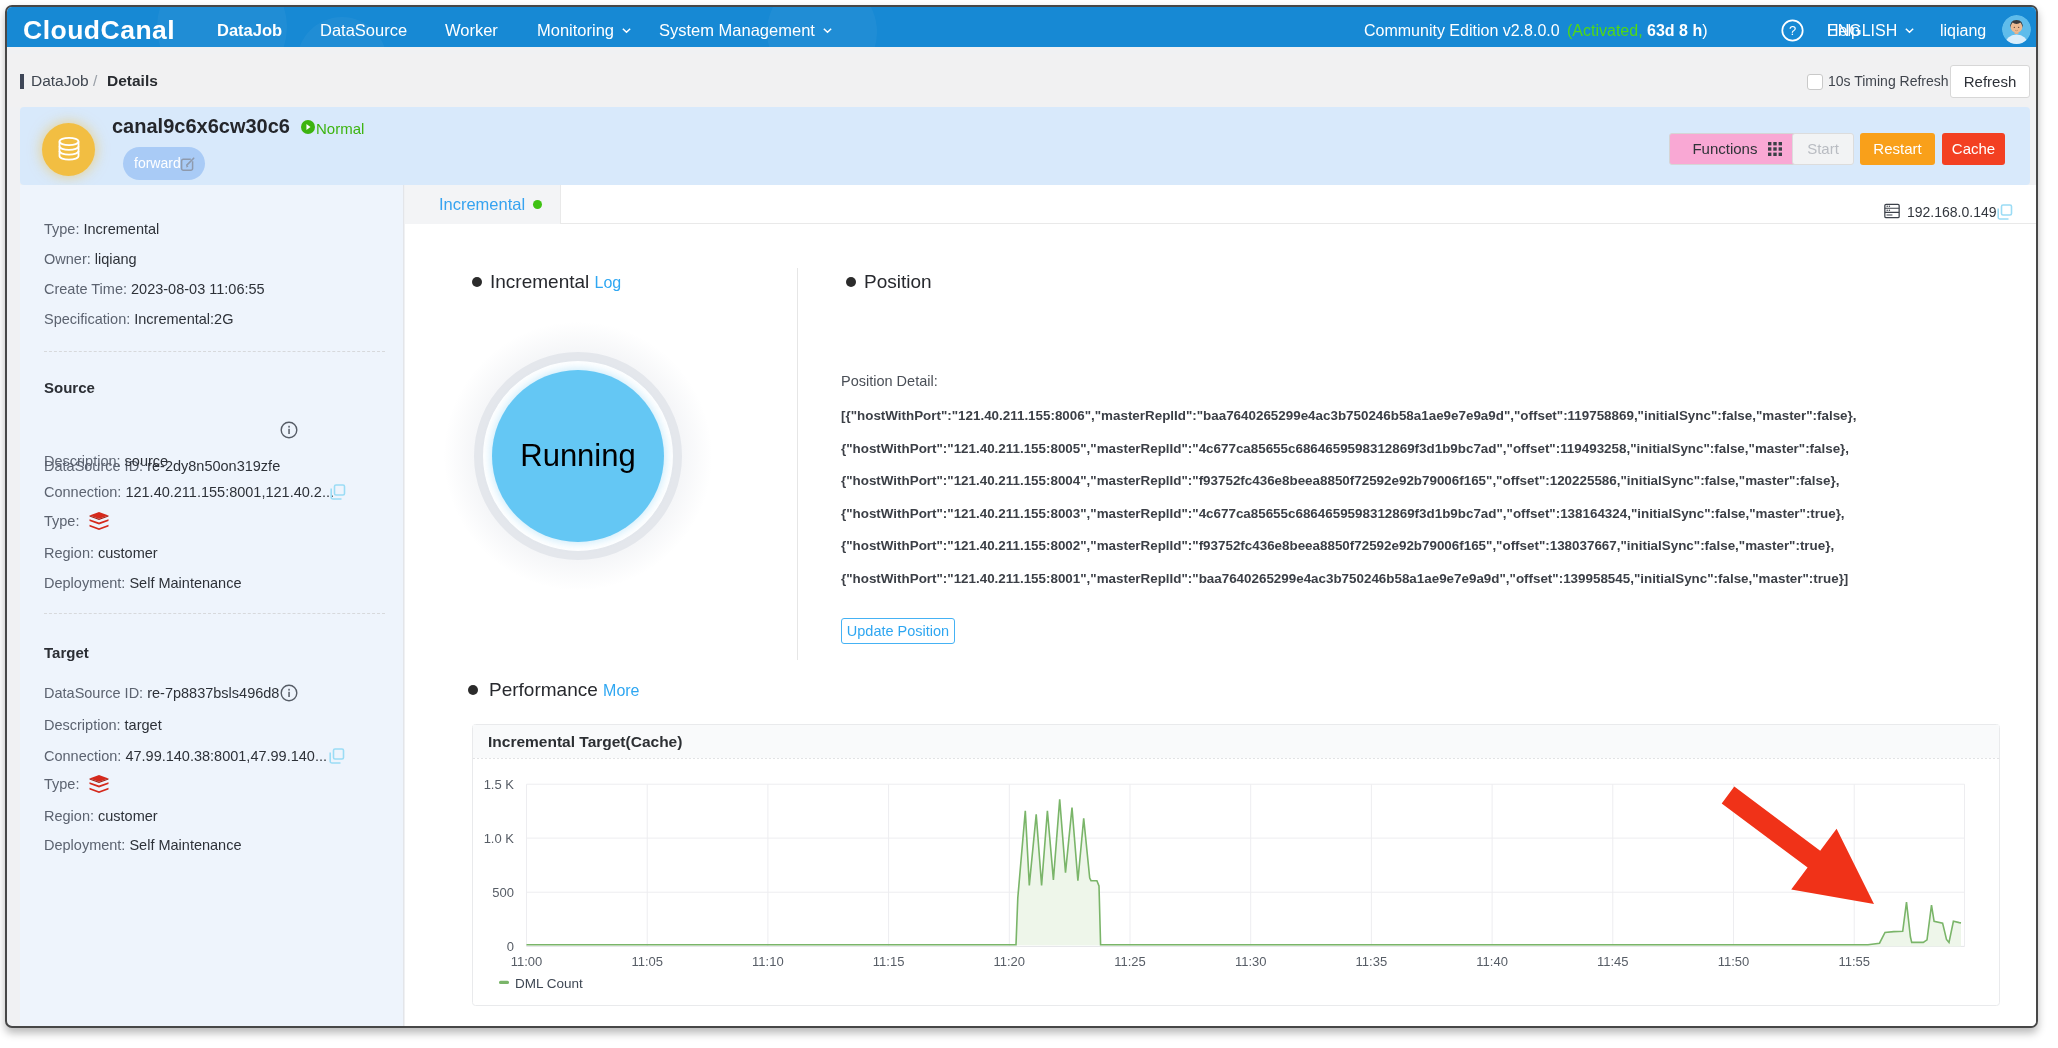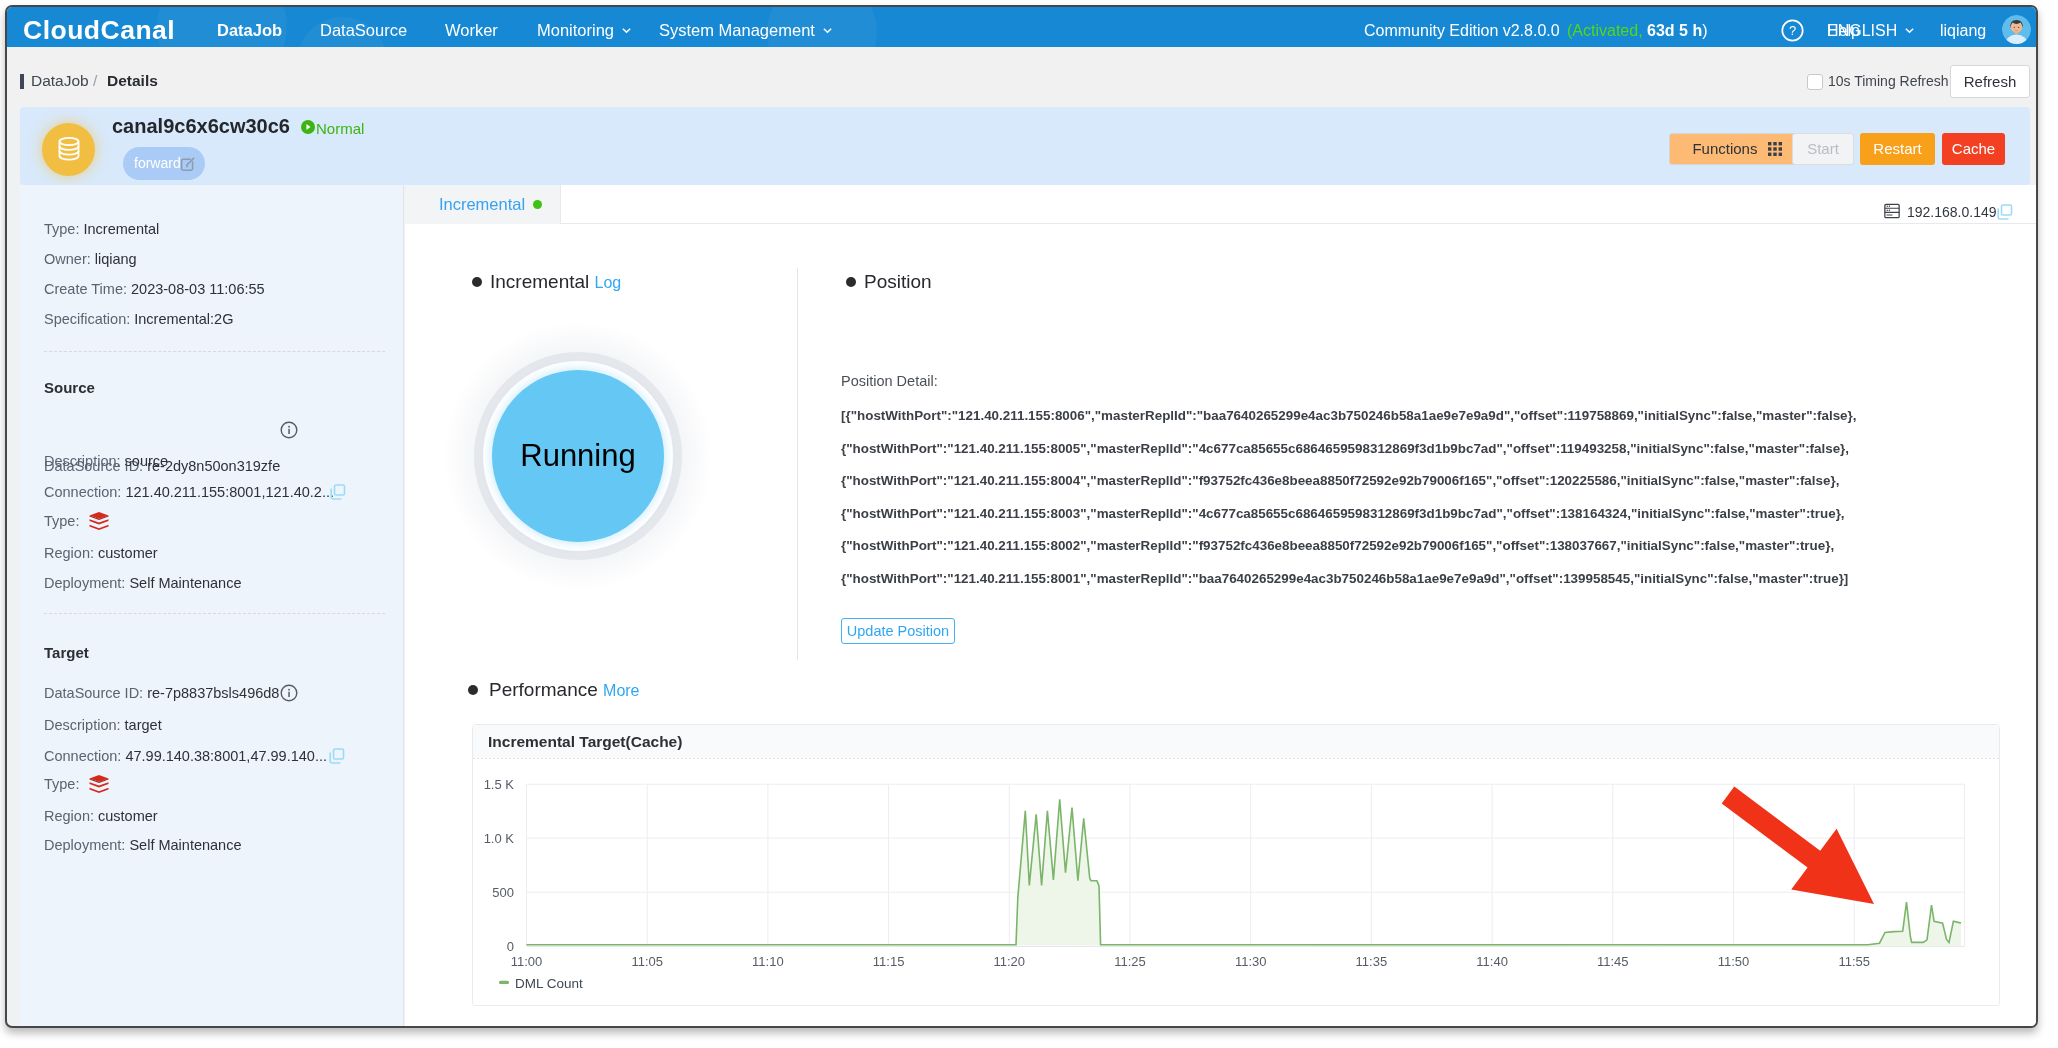--- a/index.html
+++ b/index.html
@@ -25,21 +25,21 @@
     border:1px solid #c9c9c9; border-radius:3px; }
   
   .hcard { position:absolute; left:13px; top:100px; width:2010px; height:78px; background:#d8e9fb; border-radius:4px; }
   .ycirc { position:absolute; left:35px; top:115.5px; width:53px; height:53px; border-radius:50%;
     background:#f2be42; box-shadow:0 0 14px rgba(242,190,66,.65); }
   .jtitle { position:absolute; left:105px; top:108px; font-size:20px; font-weight:600; color:#24262b; }
   .normal { position:absolute; left:309px; top:113px; font-size:15px; font-weight:400; color:#3db410; }
   .pill { position:absolute; left:116px; top:140px; width:82px; height:33px; border-radius:17px;
     background:#a9cbf6; color:#fff; font-size:14px; line-height:33px; padding-left:11px; }
   .btn { position:absolute; top:126px; height:32px; border-radius:3px; font-size:15px; text-align:center; line-height:32px; }
-  .b-fn { left:1662px; width:136px; background:#fdba74; border:1px solid #d5d5d5; color:#2f3338; line-height:30px; }
+  .b-fn { left:1662px; width:136px; background:#f9a8d4; border:1px solid #d5d5d5; color:#2f3338; line-height:30px; }
   .b-start { left:1785px; width:62px; background:#f2f3f4; border:1px solid #dcdcdc; color:#b9bcc2; line-height:30px; }
   .b-restart { left:1853px; width:75px; background:#f9a01a; color:#fff; }
   .b-stop { left:1935px; width:63px; background:#f34022; color:#fff; }
   
   .sb { position:absolute; left:13px; top:178px; width:384px; height:841px; background:#eef4fc; border-right:1px solid #e3e5e9; }
   .row { position:absolute; left:37px; height:30px; line-height:30px; font-size:14.5px; color:#5c6370; white-space:nowrap; }
   .row b { font-weight:500; color:#2d3138; }
   .sechead { font-weight:600; color:#2b2e34; font-size:15px; }
   .dash { position:absolute; left:37px; width:341px; border-top:1px dashed #d7d9dc; }
   
@@ -78,21 +78,21 @@
     <div class="mi" style="left:210px; font-weight:bold;">DataJob</div>
     <div class="mi" style="left:313px;">DataSource</div>
     <div class="mi" style="left:438px;">Worker</div>
     <div class="mi" style="left:530px;">Monitoring<svg class="caret" viewBox="0 0 12 12">
           <path d="M2 4l4 4 4-4" fill="none" stroke="#fff" stroke-width="1.6"></path>
         </svg></div>
     <div class="mi" style="left:652px;">System Management<svg class="caret" viewBox="0 0 12 12">
           <path d="M2 4l4 4 4-4" fill="none" stroke="#fff" stroke-width="1.6"></path>
         </svg></div>
     <div class="mi" style="left:1357px; font-size:16px;">Community Edition v2.8.0.0</div>
-    <div class="mi" style="left:1560px; font-size:16px;"><span style="color:#52d815;">(Activated,</span> <b>63d 5 h</b>)</div>
+    <div class="mi" style="left:1560px; font-size:16px;"><span style="color:#52d815;">(Activated,</span> <b>63d 8 h</b>)</div>
     <div class="mi" style="left:1820px; font-size:16px;">Help</div>
     <svg class="abs" style="left:1774px; top:12px;" width="23" height="23" viewBox="0 0 23 23">
         <circle cx="11.5" cy="11.5" r="10.2" fill="none" stroke="#fff" stroke-width="1.7"></circle>
         <text x="11.5" y="16" font-size="13" fill="#fff" text-anchor="middle" font-family="Liberation Sans">?</text>
       </svg>
     <div class="mi" style="left:1820px; font-size:16px;">ENGLISH<svg class="caret" viewBox="0 0 12 12">
           <path d="M2 4l4 4 4-4" fill="none" stroke="#fff" stroke-width="1.6"></path>
         </svg></div>
     <div class="mi" style="left:1933px; font-size:16px;">liqiang</div>
     <svg class="abs" style="left:1995px; top:8px;" width="29" height="29" viewBox="0 0 29 29">

